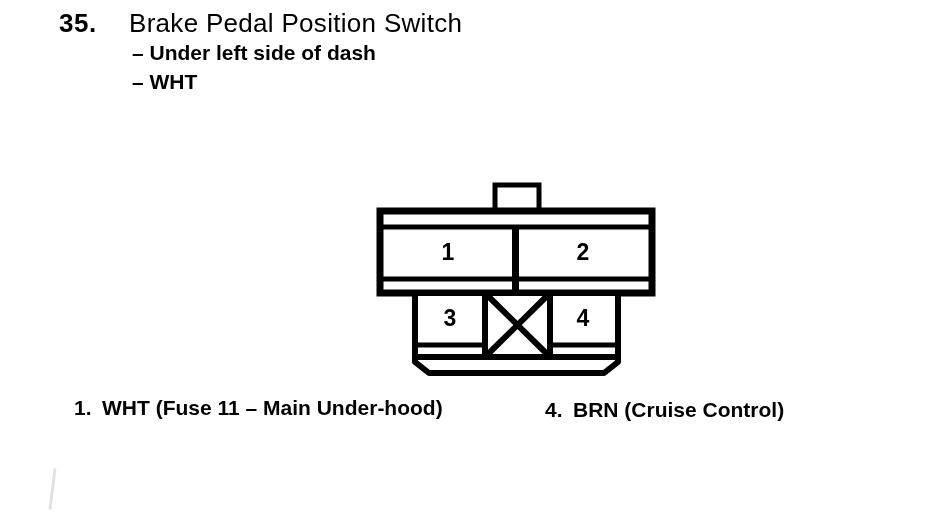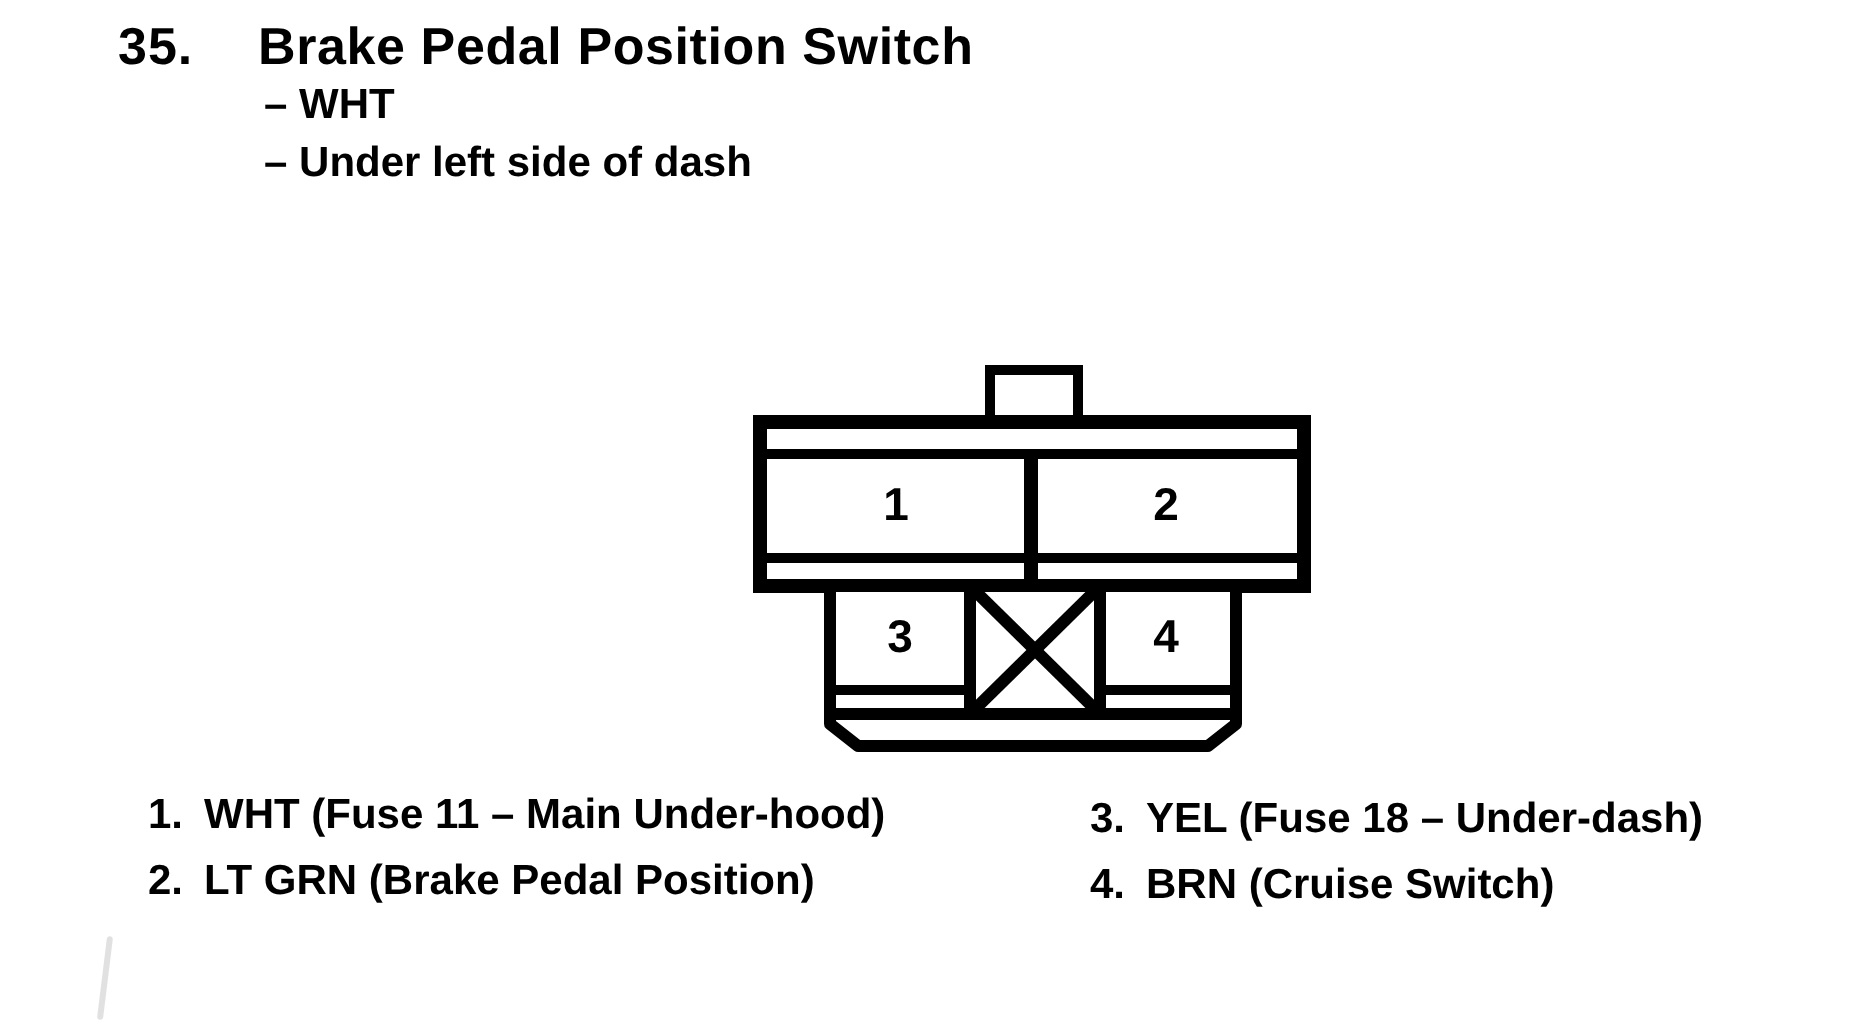--- a/index.html
+++ b/index.html
@@ -14,21 +14,21 @@
   .page { position: absolute; inset: 0; background: #fff; margin-left: 32px; }
 
   
   .heading { position: absolute; top: 8px; left: 0; width: 928px; }
   .hnum {
     position: absolute; left: 27px; top: 0;
     font-size: 26px; font-weight: bold; letter-spacing: 0.5px;
   }
   .htitle {
     position: absolute; left: 97px; top: 0;
-    font-size: 26px; font-weight: bold; letter-spacing: 0.3px;
+    font-size: 26px; font-weight: normal; letter-spacing: 0.3px;
     white-space: nowrap;
   }
 
   
   .bullets {
     position: absolute; left: 100px; top: 38px;
     width: 770px; box-sizing: border-box;
     font-size: 21px; font-weight: bold; line-height: 29px;
   }
   .bullet {
@@ -72,22 +72,22 @@
 <body>
 
 <div class="page">
 
   <div class="heading">
     <span class="hnum">35.</span>
     <span class="htitle">Brake Pedal Position Switch</span>
   </div>
 
   <div class="bullets">
+    <div class="bullet"><span>–</span> <span>Under left side of dash</span></div>
     <div class="bullet"><span>–</span> <span>WHT</span></div>
-    <div class="bullet"><span>–</span> <span>Under left side of dash</span></div>
   </div>
 
   <svg class="connector-svg" viewBox="0 0 320 210" xmlns="http://www.w3.org/2000/svg">
 
     <rect class="shape" x="133" y="10" width="44" height="27" stroke-width="5"></rect>
 
     <rect class="shape" x="18" y="36" width="272" height="82" stroke-width="7"></rect>
     <line class="ln" x1="20" y1="52" x2="288" y2="52" stroke-width="5"></line>
     <line class="ln" x1="20" y1="104" x2="288" y2="104" stroke-width="5"></line>
     <line class="ln" x1="153.5" y1="52" x2="153.5" y2="118" stroke-width="7"></line>
@@ -106,28 +106,22 @@
     <text x="86" y="85">1</text>
     <text x="221" y="85">2</text>
     <text x="88" y="151">3</text>
     <text x="221" y="151">4</text>
   </svg>
 
   <div class="legend-col legend-left">
     <div class="legend-row">
       <span class="legend-num">1.</span><span>WHT (Fuse 11 – Main Under-hood)</span>
     </div>
-    <div class="legend-row">
-      <span class="legend-num">2.</span><span>LT GRN (Brake Pedal Position)</span>
-    </div>
   </div>
 
   <div class="legend-col legend-right">
     <div class="legend-row">
-      <span class="legend-num">3.</span><span>YEL (Fuse 18 – Under-dash)</span>
-    </div>
-    <div class="legend-row">
-      <span class="legend-num">4.</span><span>BRN (Cruise Switch)</span>
+      <span class="legend-num">4.</span><span>BRN (Cruise Control)</span>
     </div>
   </div>
 
   <div class="scan-smudge"></div>
 </div>
 
 </body></html>

